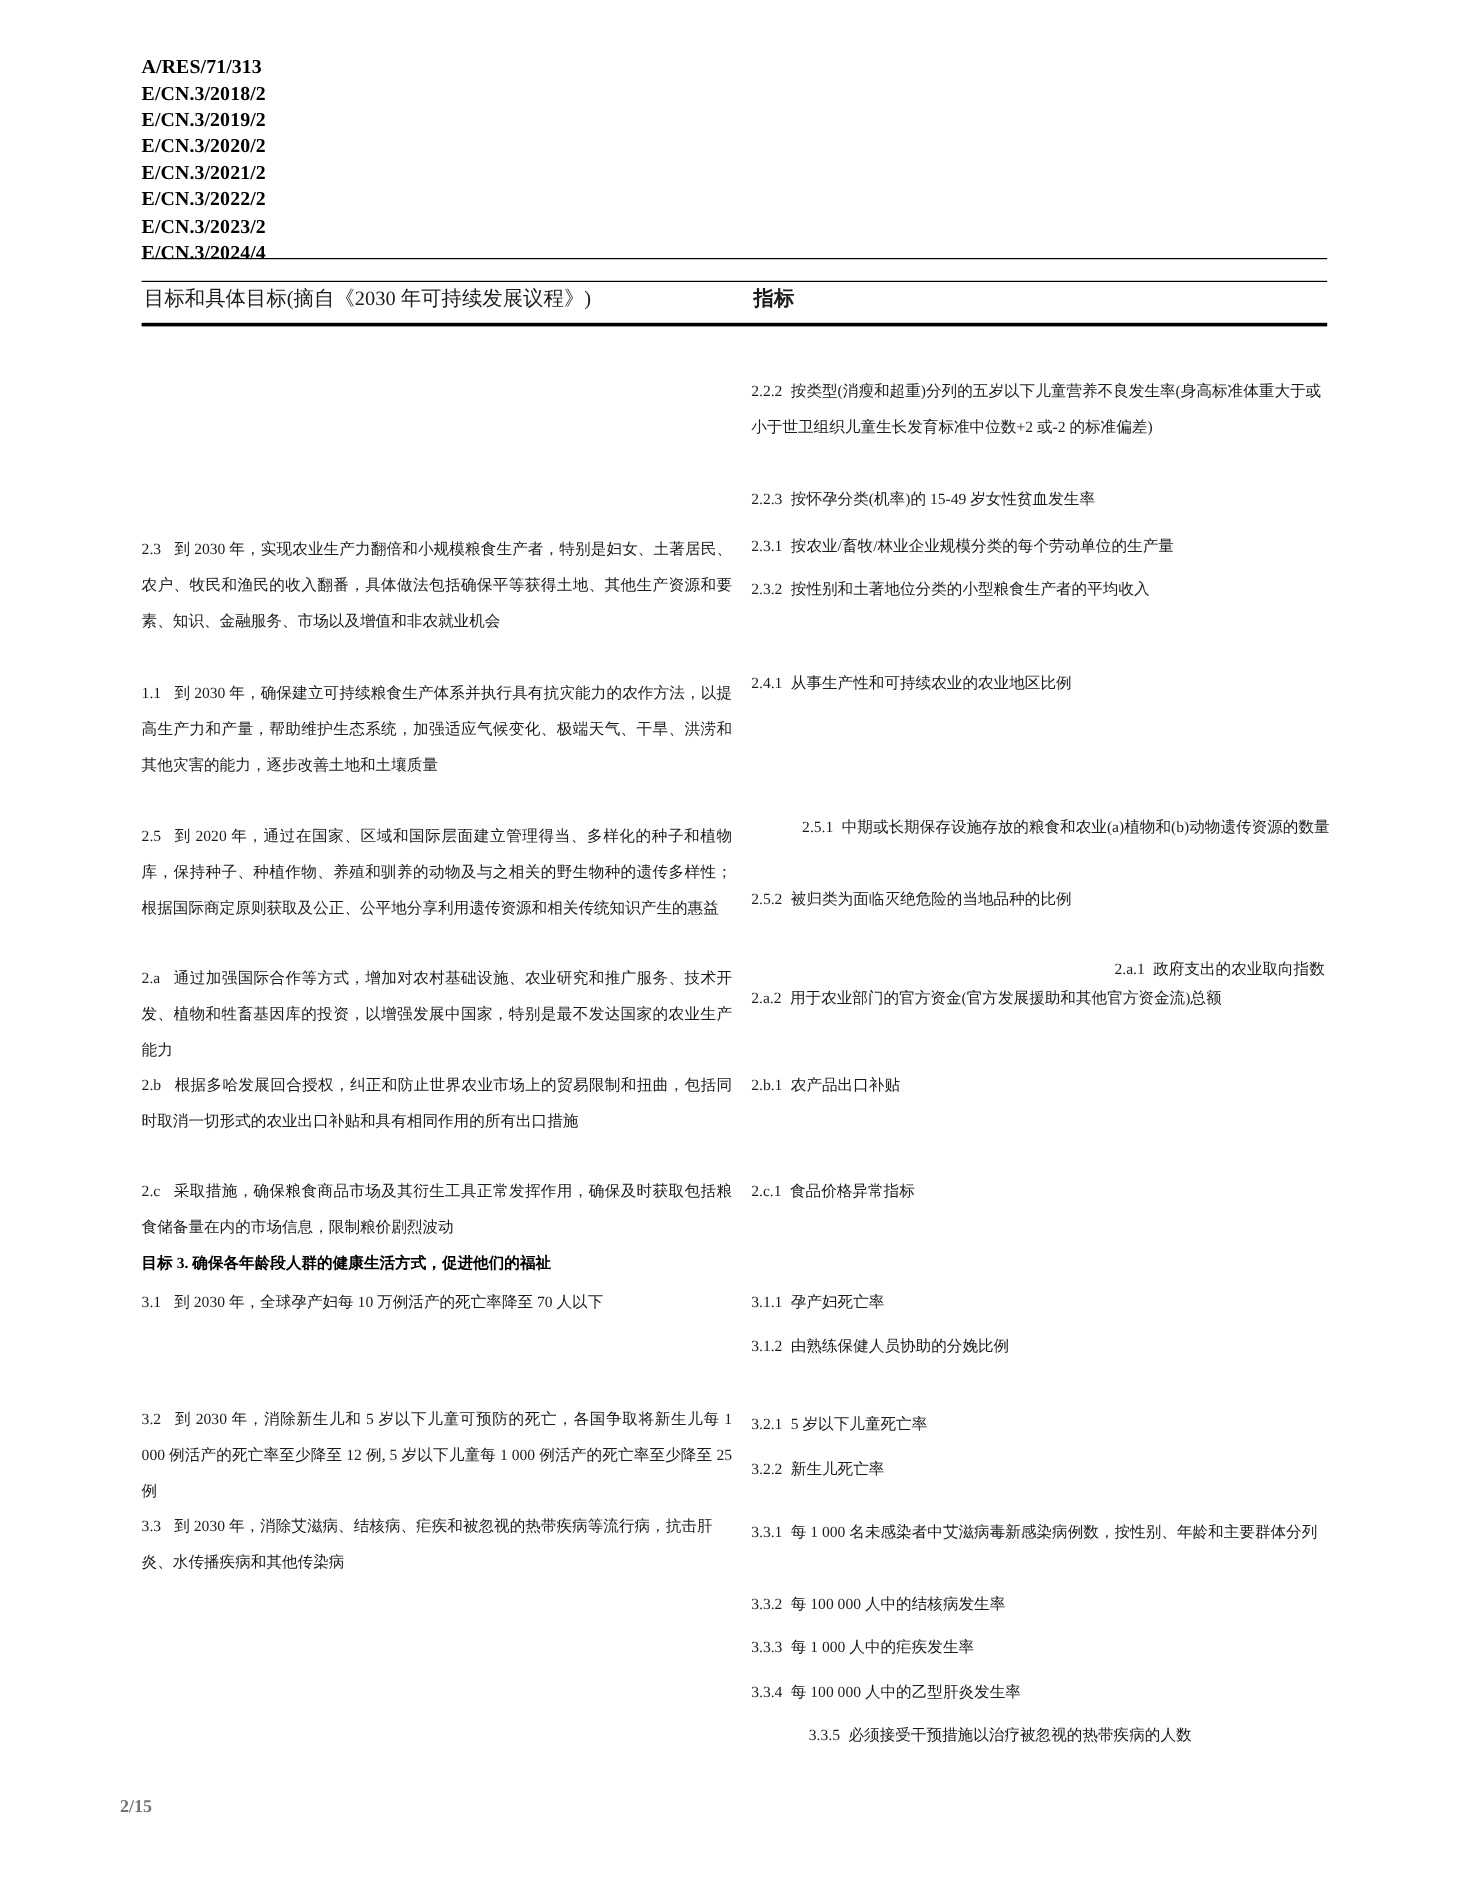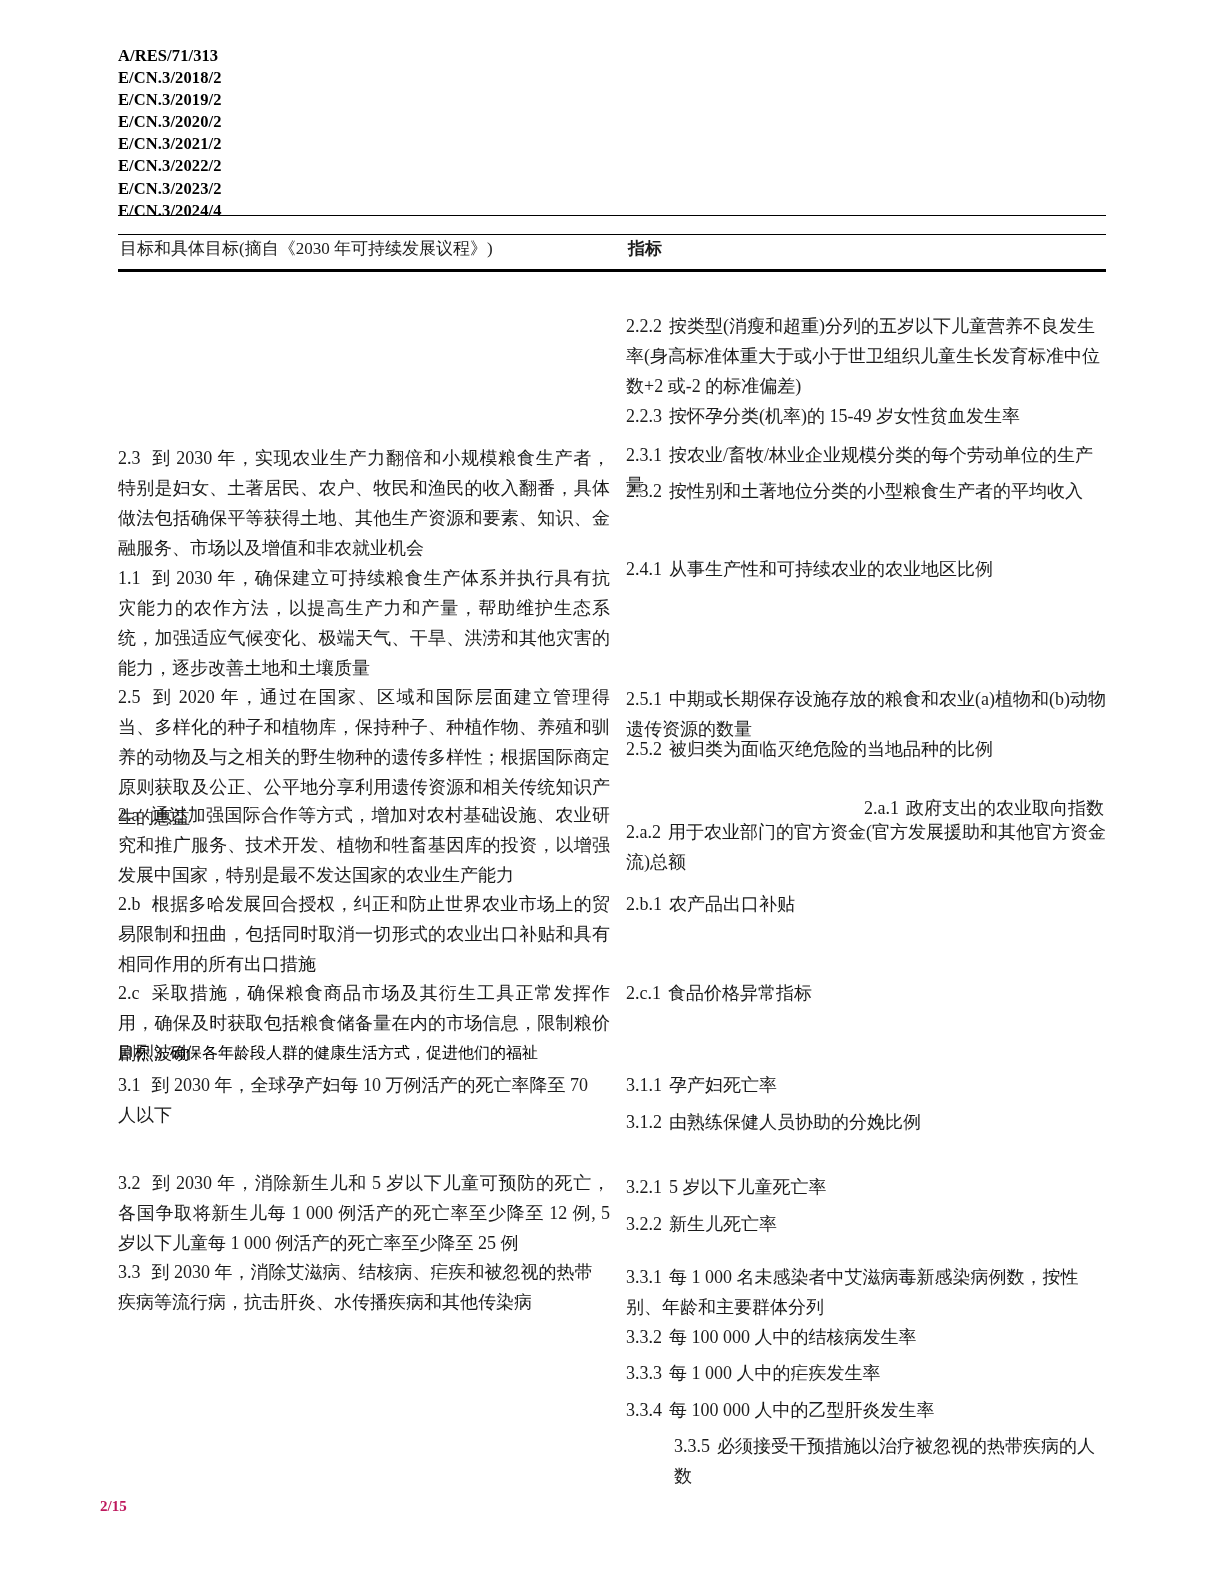--- a/index.html
+++ b/index.html
@@ -68,48 +68,48 @@
   .col-left {
     left: 118px;
     width: 492px;
   }
   .col-right {
     left: 626px;
     width: 482px;
   }
 
   .entry {
-    font-size: 18px;
+    font-size: 13px;
     line-height: 30px;
     text-align: justify;
     text-justify: inter-ideograph;
     color: #1b1b1b;
     margin: 0;
   }
   .entry.last-left { text-align: left; }
   .entry .num { white-space: nowrap; }
   .entry .gap-sm { display: inline-block; width: 7px; }
   .entry .gap-md { display: inline-block; width: 11px; }
 
   .goal-head {
-    font-size: 16px;
+    font-size: 13px;
     line-height: 30px;
-    font-weight: normal;
+    font-weight: bold;
     color: #000000;
     margin: 0;
   }
 
   
   .footer {
     position: absolute;
     left: 100px;
     top: 1498px;
     font-weight: bold;
     font-size: 15px;
-    color: #be185d;
+    color: #737373;
   }
 </style>
 </head>
 <body>
 
 <div class="page">
 
   <div class="doc-symbols">
       <div>A/RES/71/313</div>
       <div>E/CN.3/2018/2</div>
@@ -139,21 +139,21 @@
       <p class="entry last-left" style="position: absolute; top: 770px; left: 0px; right: 0px;"><span class="num">3.1</span><span class="gap-md"></span><span>到 2030 年，全球孕产妇每 10 万例活产的死亡率降至 70 人以下</span></p>
       <p class="entry" style="position: absolute; top: 868px; left: 0px; right: 0px;"><span class="num">3.2</span><span class="gap-md"></span><span>到 2030 年，消除新生儿和 5 岁以下儿童可预防的死亡，各国争取将新生儿每 1 000 例活产的死亡率至少降至 12 例, 5 岁以下儿童每 1 000 例活产的死亡率至少降至 25 例</span></p>
       <p class="entry last-left" style="position: absolute; top: 957px; left: 0px; right: 0px;"><span class="num">3.3</span><span class="gap-md"></span><span>到 2030 年，消除艾滋病、结核病、疟疾和被忽视的热带疾病等流行病，抗击肝炎、水传播疾病和其他传染病</span></p>
     </div>
   <div class="col col-right" style="position: absolute;">
       <p class="entry" style="position: absolute; top: 11px; left: 0px; right: 0px; text-align: left;"><span class="num">2.2.2</span><span class="gap-sm"></span><span>按类型(消瘦和超重)分列的五岁以下儿童营养不良发生率(身高标准体重大于或小于世卫组织儿童生长发育标准中位数+2 或-2 的标准偏差)</span></p>
       <p class="entry" style="position: absolute; top: 101px; left: 0px; right: 0px; text-align: left;"><span class="num">2.2.3</span><span class="gap-sm"></span><span>按怀孕分类(机率)的 15-49 岁女性贫血发生率</span></p>
       <p class="entry" style="position: absolute; top: 140px; left: 0px; right: 0px; text-align: left;"><span class="num">2.3.1</span><span class="gap-sm"></span><span>按农业/畜牧/林业企业规模分类的每个劳动单位的生产量</span></p>
       <p class="entry" style="position: absolute; top: 176px; left: 0px; right: 0px; text-align: left;"><span class="num">2.3.2</span><span class="gap-sm"></span><span>按性别和土著地位分类的小型粮食生产者的平均收入</span></p>
       <p class="entry" style="position: absolute; top: 254px; left: 0px; right: 0px; text-align: left;"><span class="num">2.4.1</span><span class="gap-sm"></span><span>从事生产性和可持续农业的农业地区比例</span></p>
-      <p class="entry" style="position: absolute; top: 384px; left: 0px; right: 0px; text-align: left;"><span class="num">2.5.1</span><span class="gap-sm"></span><span>中期或长期保存设施存放的粮食和农业(a)植物和(b)动物遗传资源的数量</span></p>
+      <p class="entry" style="position: absolute; top: 374px; left: 0px; right: 0px; text-align: right;"><span class="num">2.5.1</span><span class="gap-sm"></span><span>中期或长期保存设施存放的粮食和农业(a)植物和(b)动物遗传资源的数量</span></p>
       <p class="entry" style="position: absolute; top: 434px; left: 0px; right: 0px; text-align: left;"><span class="num">2.5.2</span><span class="gap-sm"></span><span>被归类为面临灭绝危险的当地品种的比例</span></p>
       <p class="entry" style="position: absolute; top: 493px; left: 0px; right: 4px; text-align: right;"><span class="num">2.a.1</span><span class="gap-sm"></span><span>政府支出的农业取向指数</span></p>
       <p class="entry" style="position: absolute; top: 517px; left: 0px; right: 0px; text-align: left;"><span class="num">2.a.2</span><span class="gap-sm"></span><span>用于农业部门的官方资金(官方发展援助和其他官方资金流)总额</span></p>
       <p class="entry" style="position: absolute; top: 589px; left: 0px; right: 0px; text-align: left;"><span class="num">2.b.1</span><span class="gap-sm"></span><span>农产品出口补贴</span></p>
       <p class="entry" style="position: absolute; top: 678px; left: 0px; right: 0px; text-align: left;"><span class="num">2.c.1</span><span class="gap-sm"></span><span>食品价格异常指标</span></p>
       <p class="entry" style="position: absolute; top: 770px; left: 0px; right: 0px; text-align: left;"><span class="num">3.1.1</span><span class="gap-sm"></span><span>孕产妇死亡率</span></p>
       <p class="entry" style="position: absolute; top: 807px; left: 0px; right: 0px; text-align: left;"><span class="num">3.1.2</span><span class="gap-sm"></span><span>由熟练保健人员协助的分娩比例</span></p>
       <p class="entry" style="position: absolute; top: 872px; left: 0px; right: 0px; text-align: left;"><span class="num">3.2.1</span><span class="gap-sm"></span><span>5 岁以下儿童死亡率</span></p>
       <p class="entry" style="position: absolute; top: 909px; left: 0px; right: 0px; text-align: left;"><span class="num">3.2.2</span><span class="gap-sm"></span><span>新生儿死亡率</span></p>
       <p class="entry" style="position: absolute; top: 962px; left: 0px; right: 0px; text-align: left;"><span class="num">3.3.1</span><span class="gap-sm"></span><span>每 1 000 名未感染者中艾滋病毒新感染病例数，按性别、年龄和主要群体分列</span></p>

